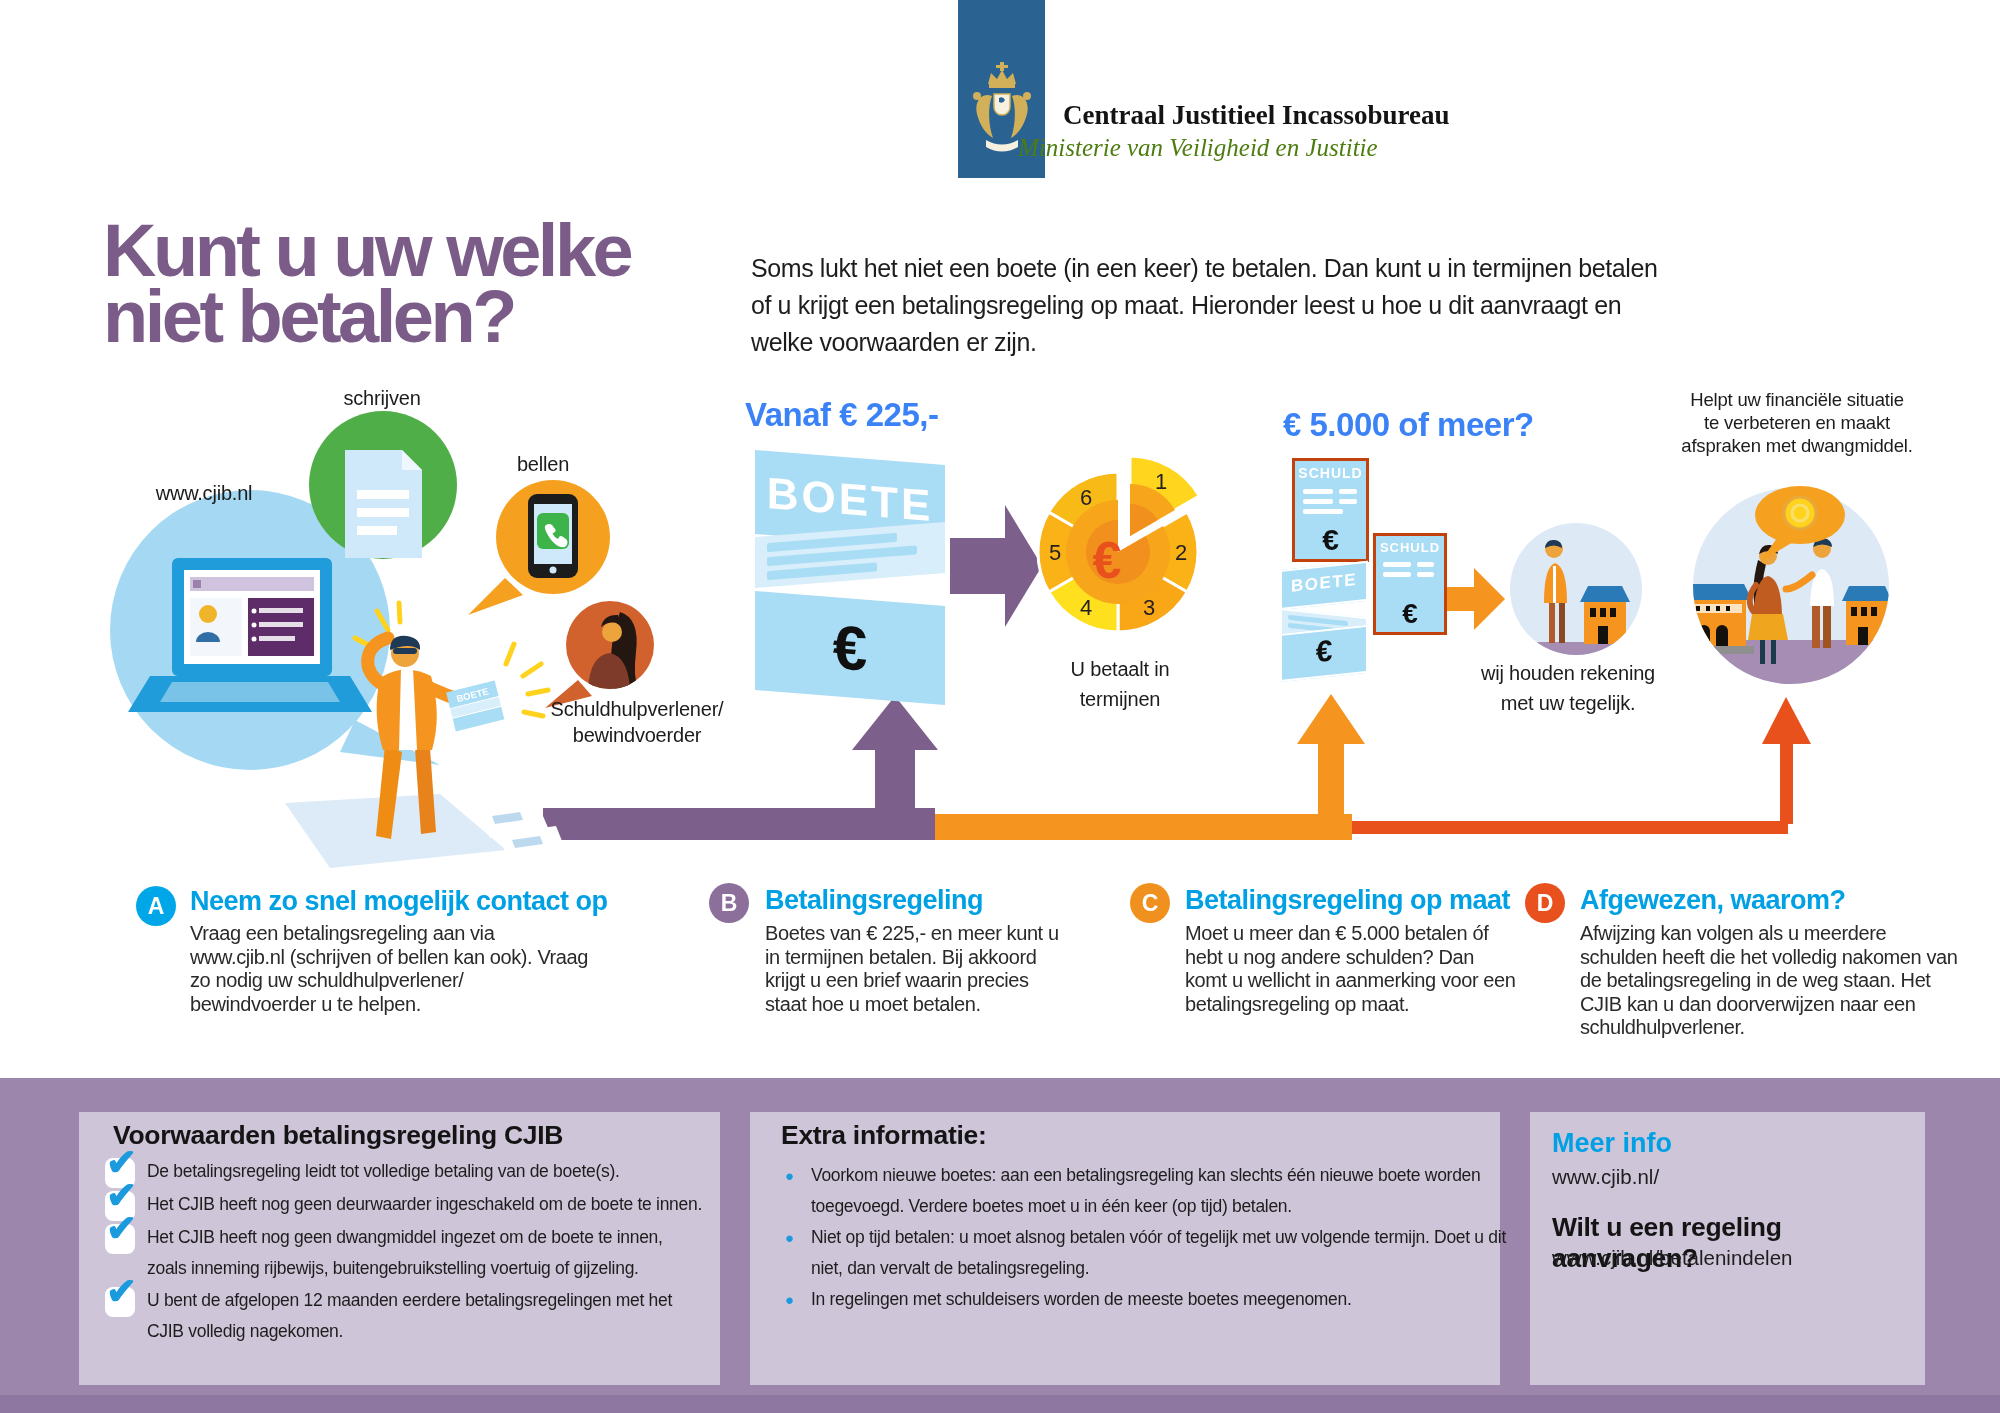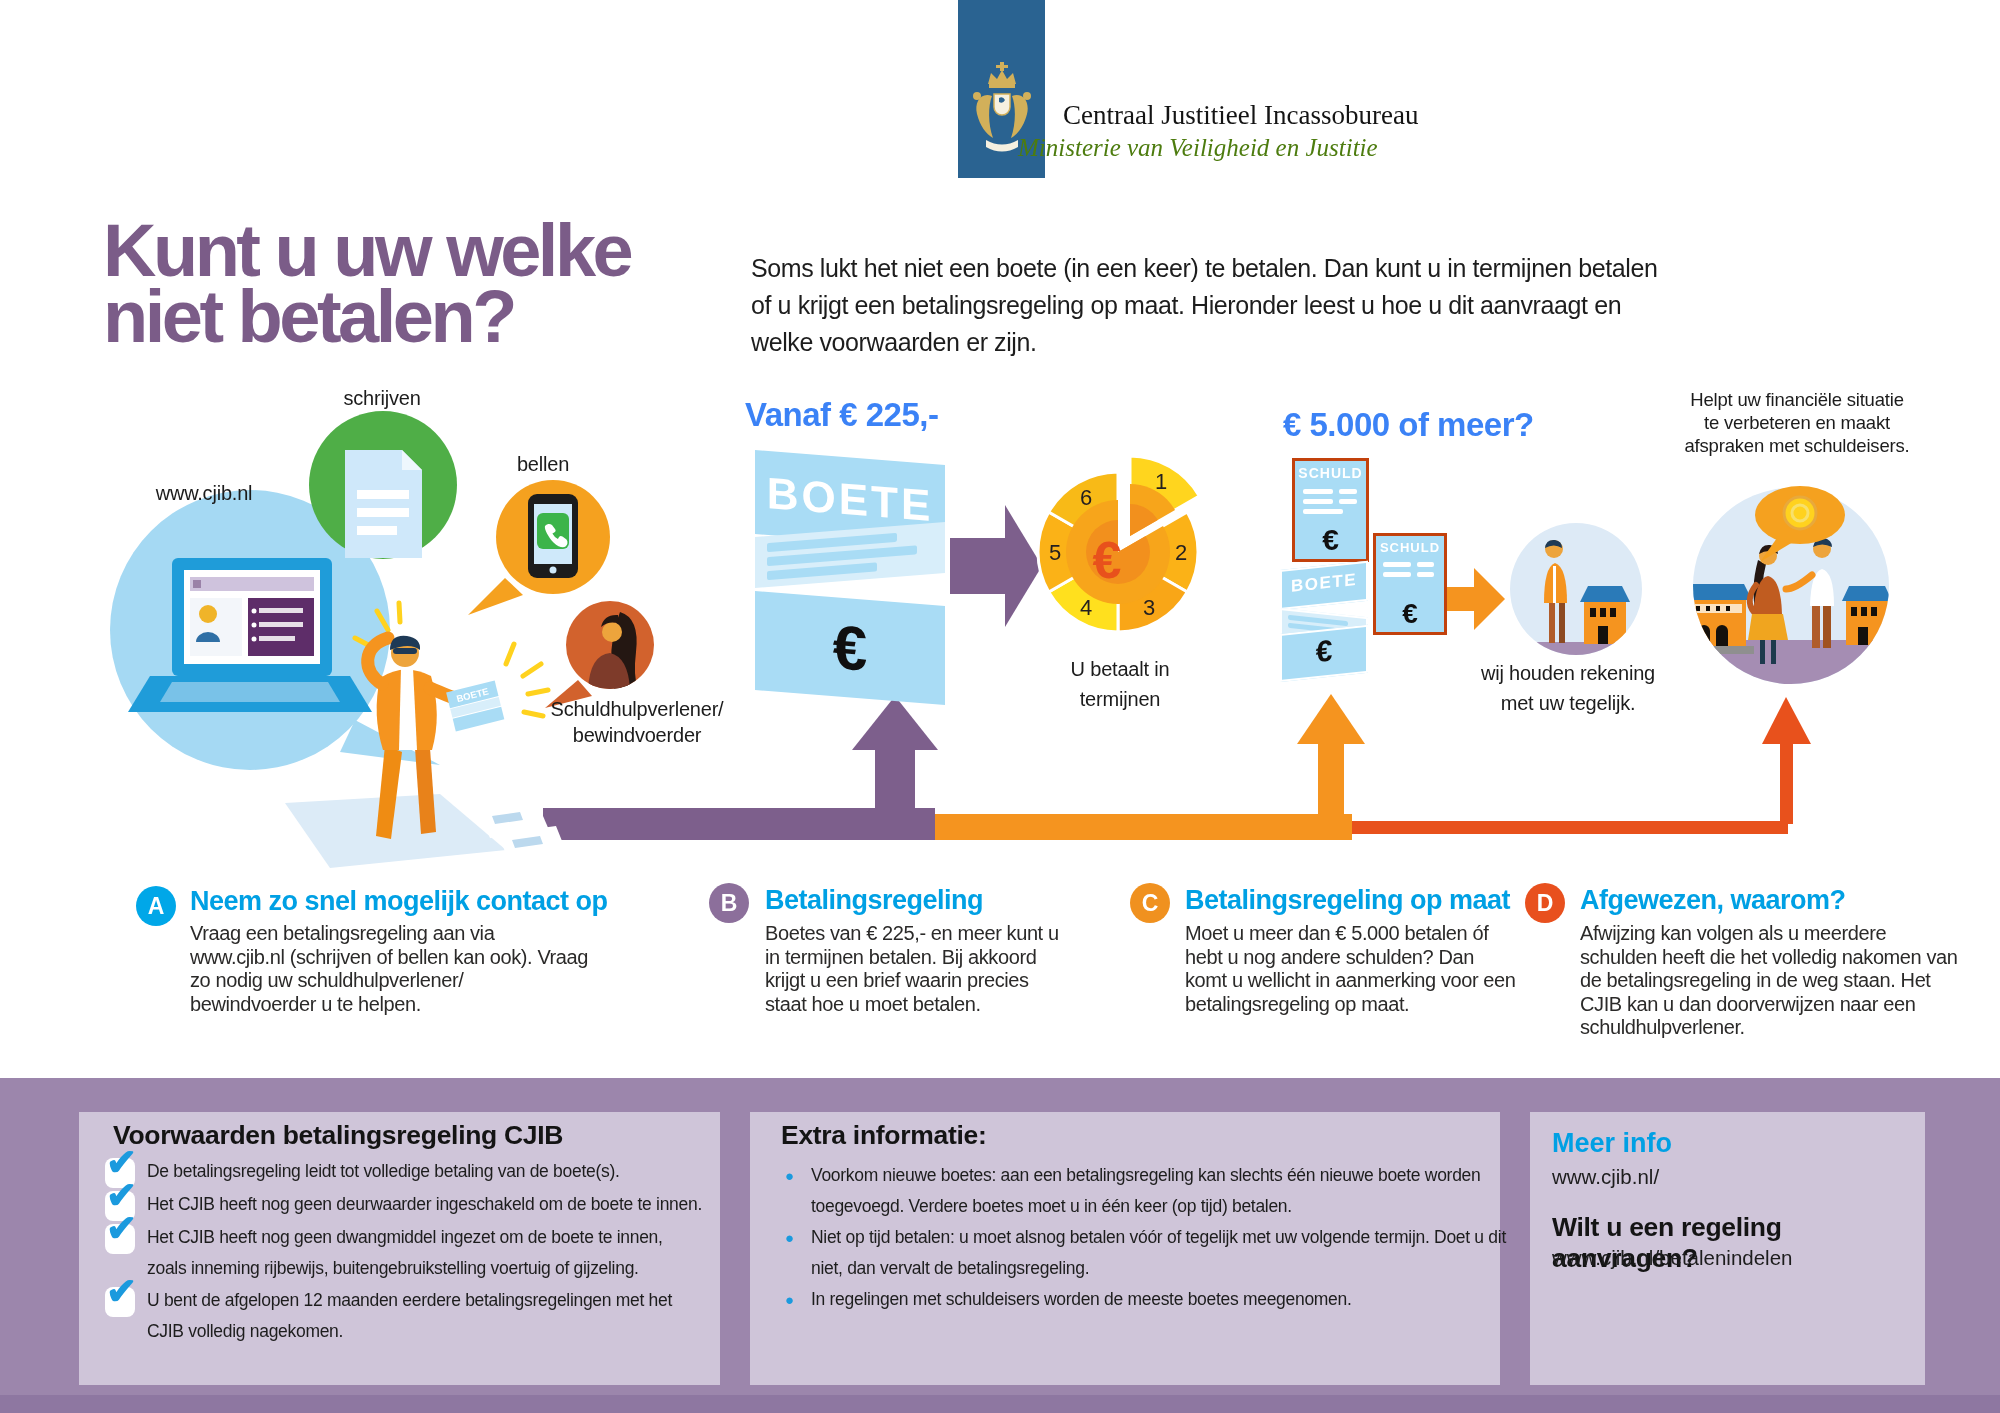--- a/index.html
+++ b/index.html
@@ -3,21 +3,21 @@
 <meta charset="utf-8">
 <style>
   html,body{margin:0;padding:0;background:#ffffff}
   body{font-family:"Liberation Sans",sans-serif;color:#231f20}
   .canvas{position:relative;width:2000px;height:1413px;background:#fff;overflow:hidden}
   .abs{position:absolute}
   .ctr{transform:translateX(-50%);text-align:center}
 
   
   .logo-ribbon{left:958px;top:0;width:87px;height:178px;background:#2a6391}
-  .logo-org{left:1063px;top:100px;font-family:"Liberation Serif",serif;font-weight:normal;font-size:27px;color:#141414}
+  .logo-org{left:1063px;top:100px;font-family:"Liberation Serif",serif;font-weight:bold;font-size:27px;color:#141414}
   .logo-min{left:1018px;top:134px;font-family:"Liberation Serif",serif;font-style:italic;font-size:25px;color:#4d7c0f}
 
   
   .page-title{left:103px;top:218px;color:#7b5c88;font-weight:bold;font-size:74px;letter-spacing:-3.5px;line-height:66px}
   .intro{left:751px;top:250px;width:930px;font-size:25px;letter-spacing:-.4px;line-height:37px;color:#1d1d1d}
 
   
   .lbl{font-size:20px;color:#1c1c1c;letter-spacing:-.2px}
   .big-amount{font-weight:bold;font-size:33px;letter-spacing:-.5px;color:#3b82f6}
 
@@ -369,21 +369,21 @@
   </div>
 
   <div class="abs lbl ctr" style="left:204px;top:482px">www.cjib.nl</div>
   <div class="abs lbl ctr" style="left:382px;top:387px">schrijven</div>
   <div class="abs lbl ctr" style="left:543px;top:453px">bellen</div>
   <div class="abs lbl ctr" style="left:637px;top:696px;width:230px;line-height:26px">Schuldhulpverlener/ bewindvoerder</div>
   <div class="abs big-amount" style="left:745px;top:396px">Vanaf € 225,-</div>
   <div class="abs big-amount" style="left:1283px;top:406px">€ 5.000 of meer?</div>
   <div class="abs lbl ctr" style="left:1120px;top:654px;width:150px;line-height:30px">U betaalt in termijnen</div>
   <div class="abs lbl ctr" style="left:1568px;top:658px;width:210px;line-height:30px">wij houden rekening met uw tegelijk.</div>
-  <div class="abs lbl ctr" style="left:1797px;top:388px;width:232px;font-size:18.5px;line-height:23px">Helpt uw financiële situatie te verbeteren en maakt afspraken met schuldeisers.</div>
+  <div class="abs lbl ctr" style="left:1797px;top:388px;width:232px;font-size:18.5px;line-height:23px">Helpt uw financiële situatie te verbeteren en maakt afspraken met dwangmiddel.</div>
 
   <div class="abs" style="left:136px;top:884px;width:460px">
     <div class="step-circle c-a abs" style="left:0;top:2px">A</div>
     <div class="step-title abs" style="left:54px;top:2px">Neem zo snel mogelijk contact op</div>
     <div class="step-body abs" style="left:54px;top:38px;width:400px">Vraag een betalingsregeling aan via www.cjib.nl (schrijven of bellen kan ook). Vraag zo nodig uw schuldhulpverlener/ bewindvoerder u te helpen.</div>
   </div>
   <div class="abs" style="left:709px;top:881px;width:420px">
     <div class="step-circle c-b abs" style="left:0;top:2px">B</div>
     <div class="step-title abs" style="left:56px;top:4px">Betalingsregeling</div>
     <div class="step-body abs" style="left:56px;top:41px;width:300px">Boetes van € 225,- en meer kunt u in termijnen betalen. Bij akkoord krijgt u een brief waarin precies staat hoe u moet betalen.</div>

